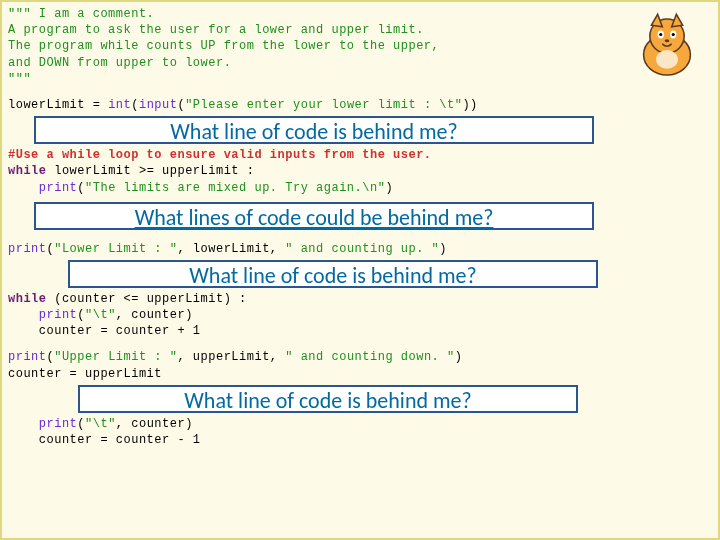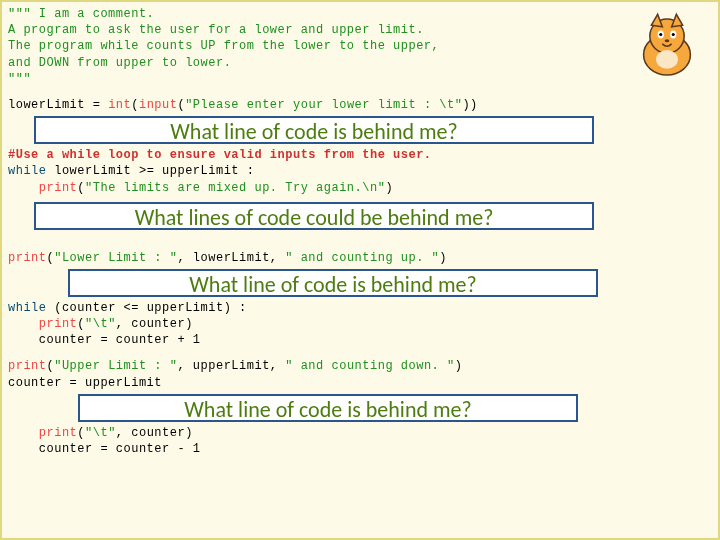--- a/index.html
+++ b/index.html
@@ -9,28 +9,28 @@
     background: #fdfbe8;
     border: 2px solid #e0d880;
     font-family: "Courier New", monospace;
     font-size: 12px;
     position: relative;
     overflow: hidden;
     padding: 4px 6px;
   }
   .code-line { white-space: pre; line-height: 1.35; letter-spacing: 0.5px; }
   .c-str { color: #1f8f1f; }
-  .c-kw  { color: #0c4a6e; font-weight: normal; }
-  .c-fn  { color: #ef4444; }
+  .c-kw  { color: #701a75; font-weight: bold; }
+  .c-fn  { color: #6d28d9; }
   .c-cmt { color: #d03030; font-weight: bold; }
   .gap   { height: 10px; }
   .question-box {
     background: #fff;
     border: 2px solid #2b558e;
-    color: #4d7c0f;
+    color: #0369a1;
     font-family: Calibri, Arial, sans-serif;
     font-size: 22px;
     padding: 2px 16px;
     text-align: center;
     margin: 3px 0 3px 26px;
     width: 560px;
     height: 28px;
     line-height: 24px;
   }
   .mascot {
@@ -67,21 +67,21 @@
 <div class="gap"></div>
 
 <div class="code-line"><span>lowerLimit = </span><span class="c-fn">int</span><span>(</span><span class="c-fn">input</span><span>(</span><span class="c-str">"Please enter your lower limit : \t"</span><span>))</span></div>
 
 <div class="question-box">What  line of code is behind me?</div>
 
 <div class="code-line c-cmt">#Use a while loop to ensure valid inputs from the user.</div>
 <div class="code-line"><span class="c-kw">while</span><span> lowerLimit &gt;= upperLimit :</span></div>
 <div class="code-line"><span>    </span><span class="c-fn">print</span><span>(</span><span class="c-str">"The limits are mixed up. Try again.\n"</span><span>)</span></div>
 
-<div class="question-box" style="margin-top:6px;margin-bottom:20px;">What lines of code could be behind me?</div>
+<div class="question-box" style="margin-top:6px;margin-bottom:11px;text-decoration:underline;">What lines of code could be behind me?</div>
 
 <div class="code-line"><span class="c-fn">print</span><span>(</span><span class="c-str">"Lower Limit : "</span><span>, lowerLimit, </span><span class="c-str">" and counting up. "</span><span>)</span></div>
 
 <div class="question-box" style="width:530px;margin-left:60px;">What line of code is behind me?</div>
 
 <div class="code-line"><span class="c-kw">while</span><span> (counter &lt;= upperLimit) :</span></div>
 <div class="code-line"><span>    </span><span class="c-fn">print</span><span>(</span><span class="c-str">"\t"</span><span>, counter)</span></div>
 <div class="code-line">    counter = counter + 1</div>
 <div class="gap"></div>
 

